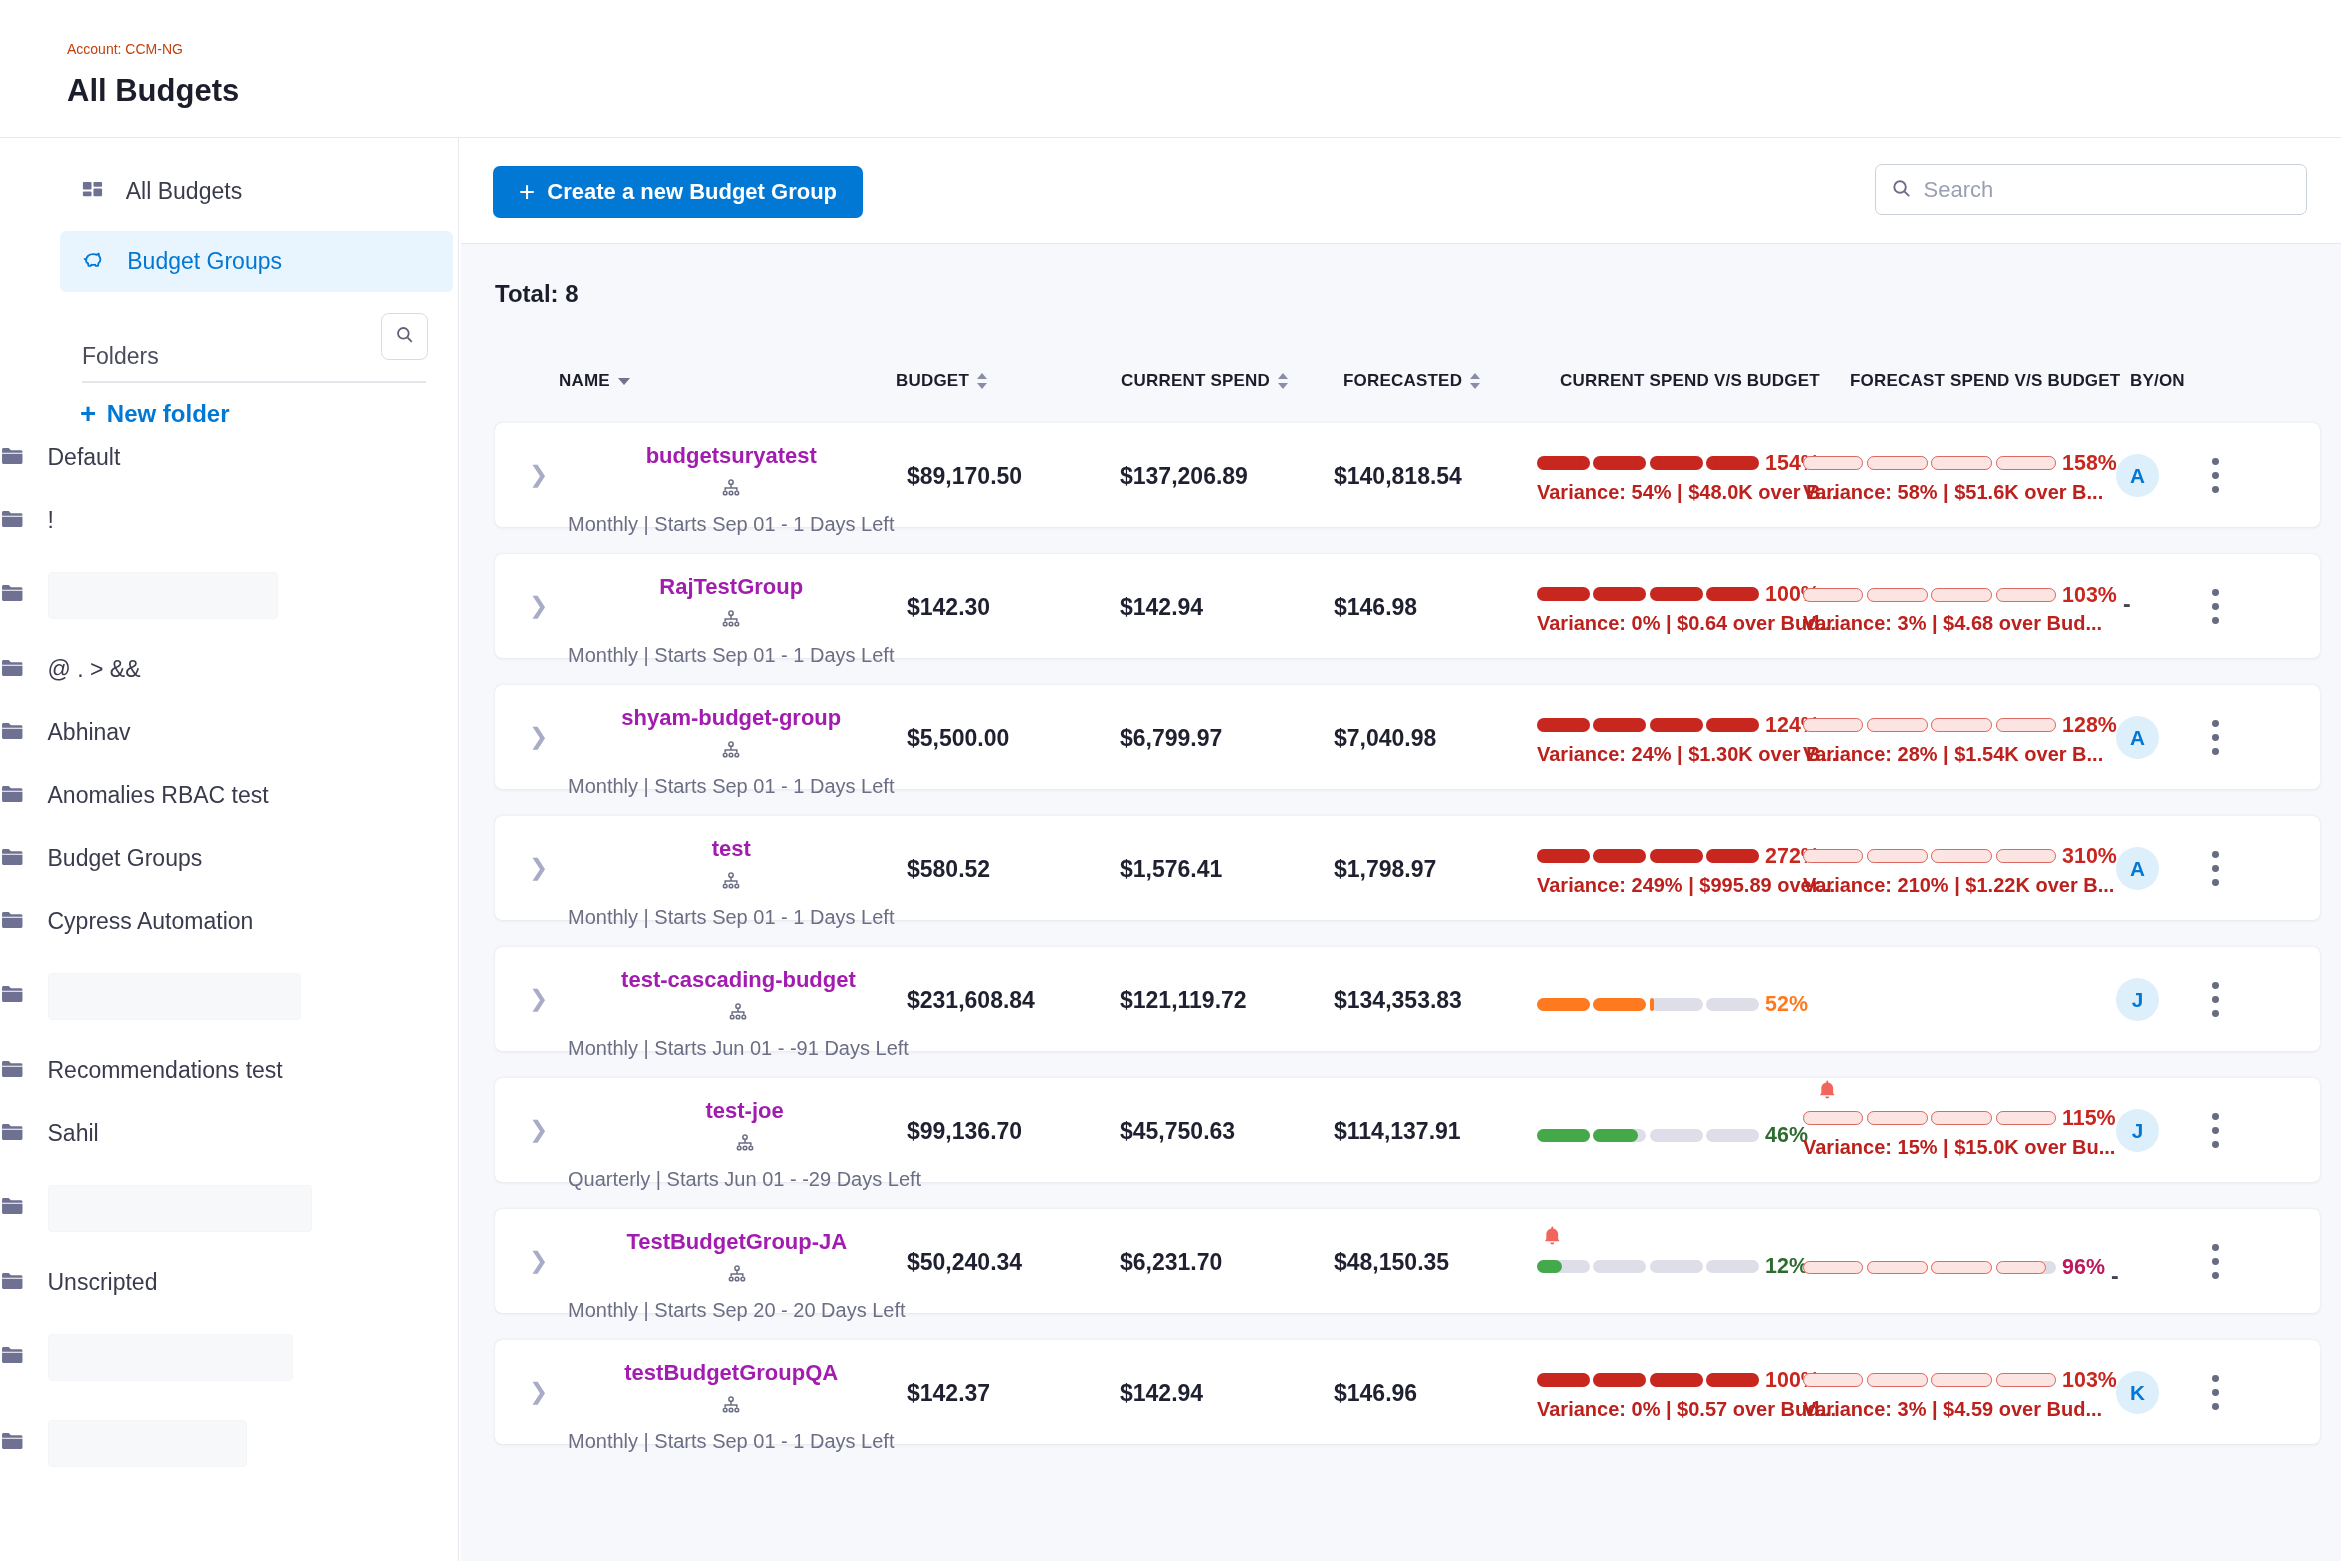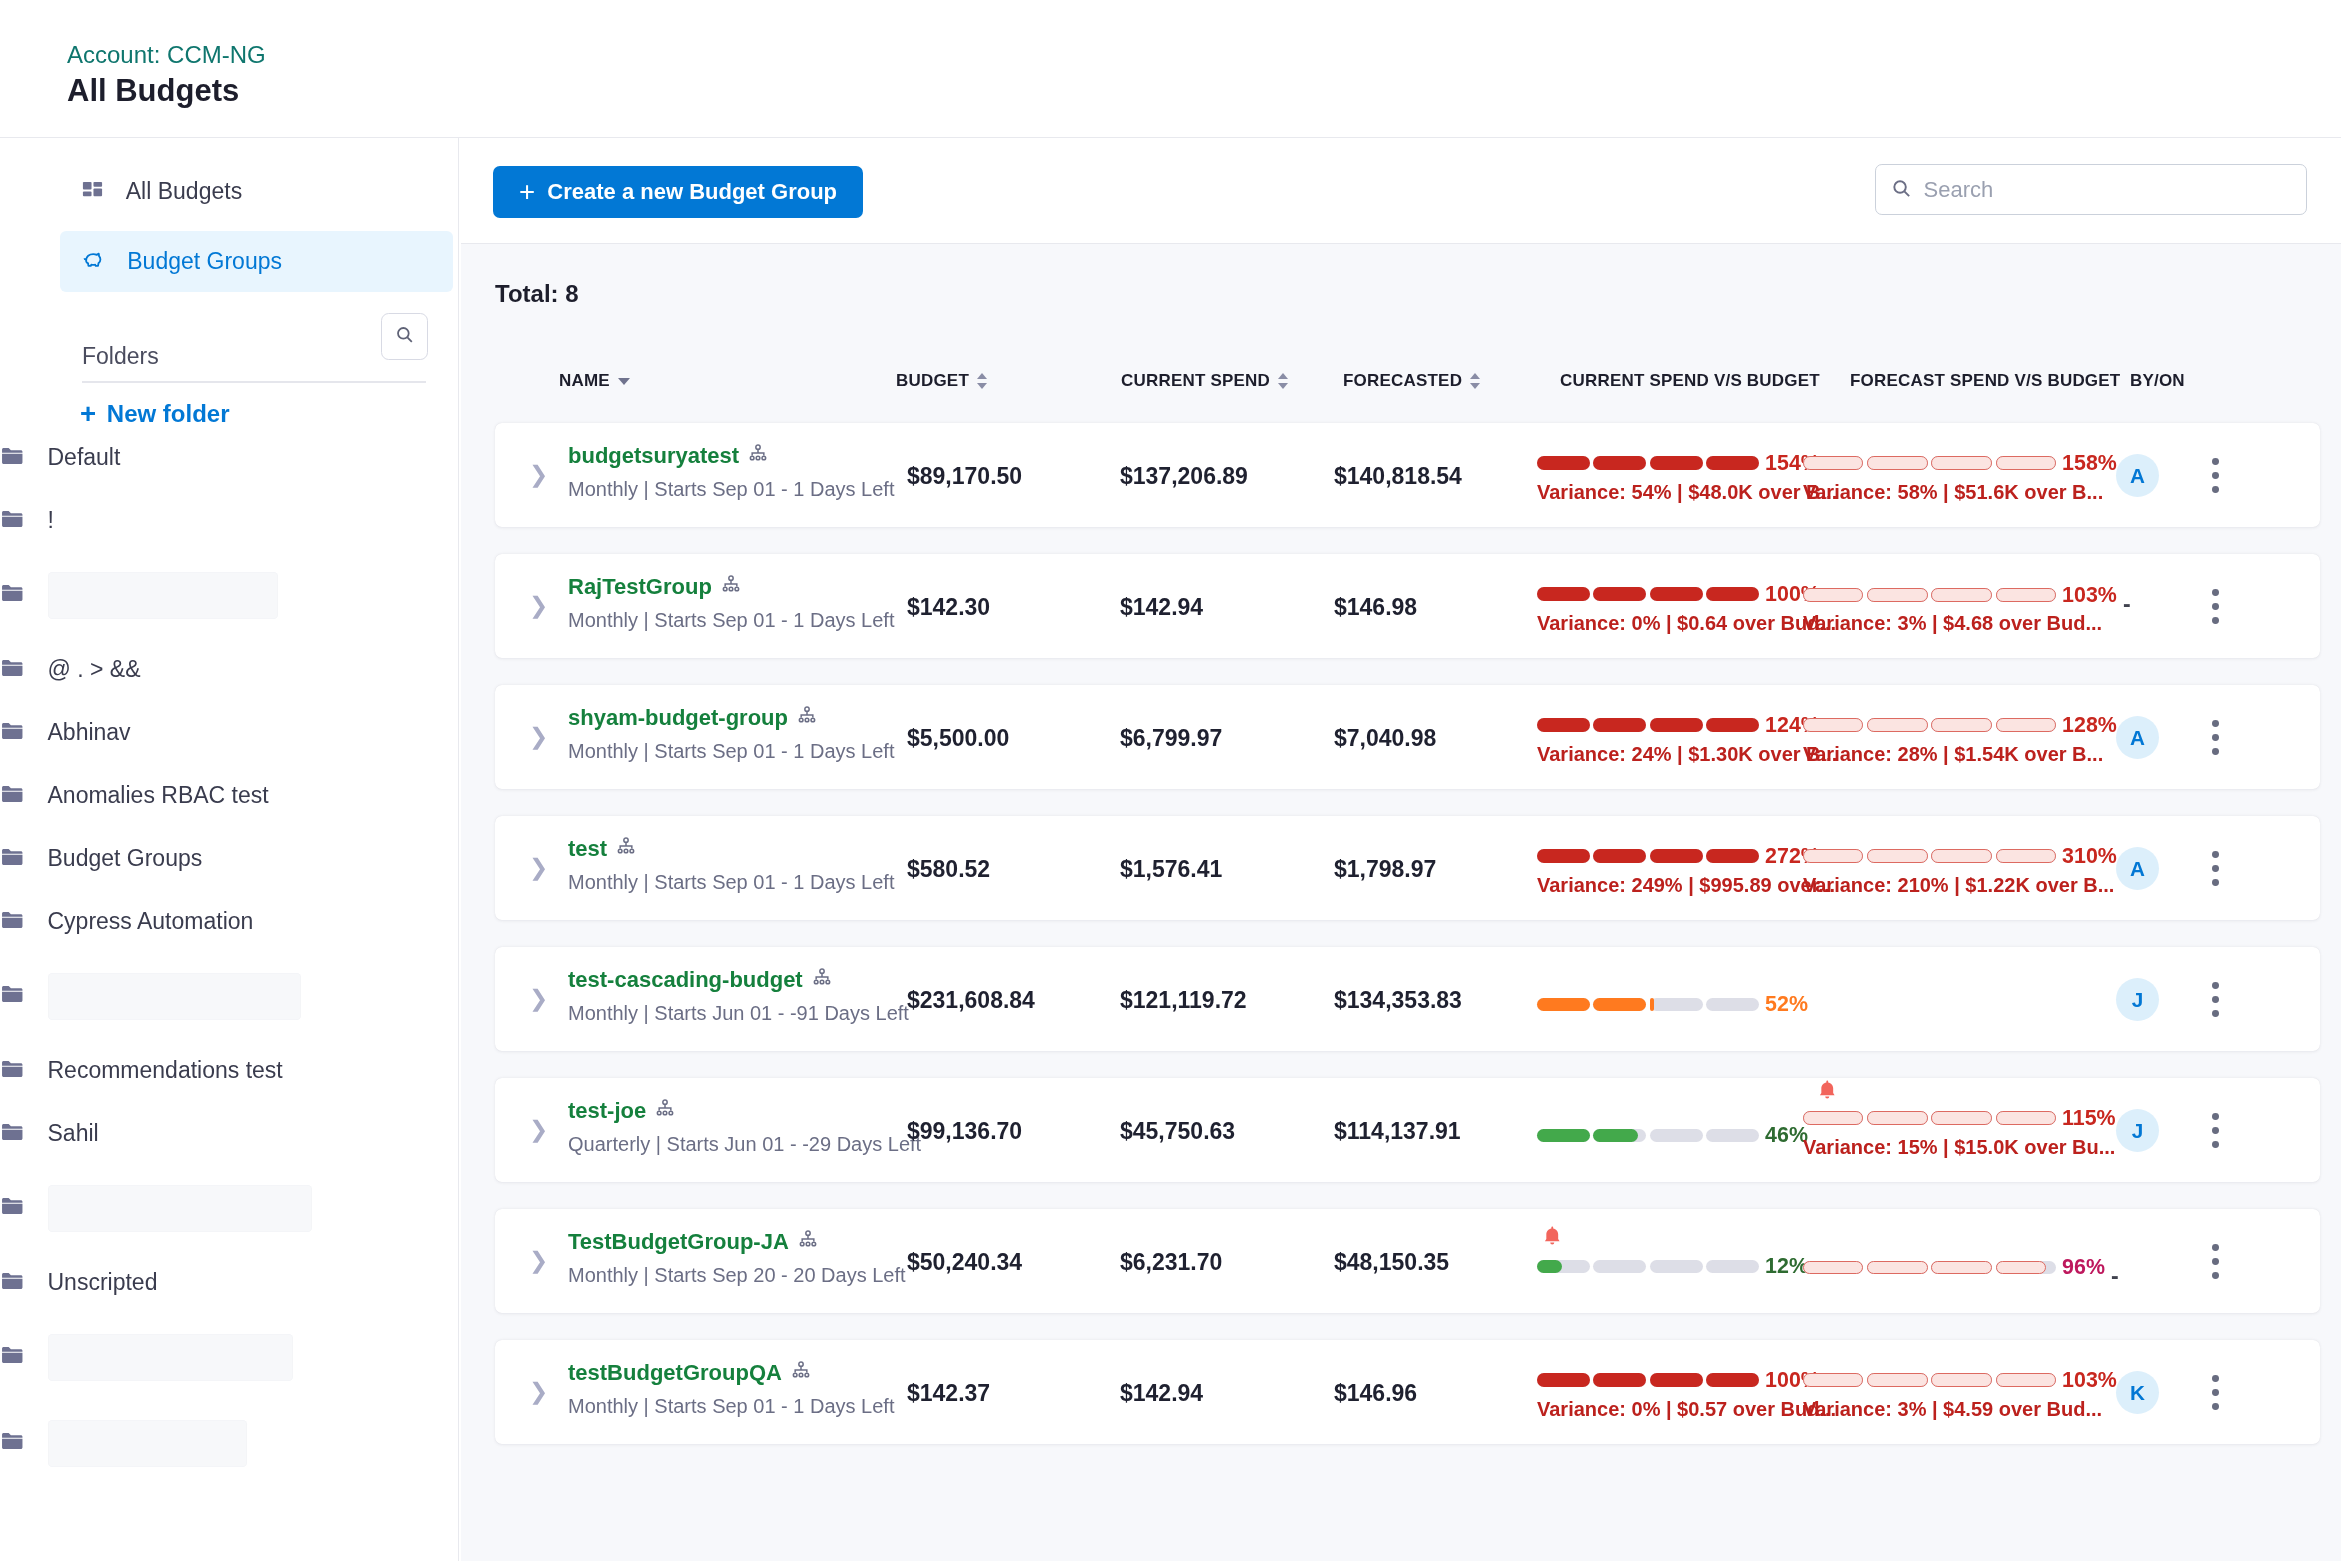--- a/index.html
+++ b/index.html
@@ -2,21 +2,21 @@
 <html style="font-size:12.2px"><head>
 <meta charset="utf-8">
 <style>
   * { margin:0; padding:0; box-sizing:border-box; }
   html,body { width:2342px; height:1561px; }
   body { font-family:"Liberation Sans","DejaVu Sans",sans-serif; background:#fff; }
   .page { position:relative; width:2342px; height:1561px; overflow:hidden; background:#fff; }
 
   
   .hdr { position:absolute; left:0; top:0; width:2342px; height:138px; background:#fff; border-bottom:1.5px solid #E8E9EE; }
-  .acct-link { position:absolute; left:67px; top:41px; font-size:24px; color:#0f766e; cursor:pointer; }
+  .acct-link { position:absolute; left:67px; top:41px; font-size:14px; color:#c2410c; cursor:pointer; }
   .page-title { position:absolute; left:67px; top:73px; font-size:31px; font-weight:800; color:#1D1E2C; }
 
   
   .sidebar { position:absolute; left:0; top:138px; width:459px; height:1424px; background:#fff; border-right:1.5px solid #E8E9EE; overflow:hidden; }
   .nav-item { position:absolute; left:60px; width:393px; height:61px; border-radius:6.1px; display:flex; align-items:center; gap:21.4px; padding-left:21.4px; cursor:pointer; }
   .nav-item .nav-label { font-size:23px; color:#3A3C4E; }
   .nav-item.active { background:#E8F5FE; }
   .nav-item.active .nav-label { color:#0278D5; }
   .folders-label { position:absolute; left:82px; top:205px; font-size:23px; color:#4A4C5E; }
   .folder-search-btn { position:absolute; left:381px; top:175px; width:47px; height:47px; border:1.5px solid #D8DAE4; border-radius:7.7px; background:#fff; display:flex; align-items:center; justify-content:center; cursor:pointer; }
@@ -44,21 +44,21 @@
   .th { position:absolute; top:3px; font-size:17px; font-weight:700; color:#1D1E2C; letter-spacing:0.2px; display:flex; align-items:center; gap:7.7px; white-space:nowrap; cursor:pointer; }
   .tri-down { width:0; height:0; border-left:6.1px solid transparent; border-right:6.1px solid transparent; border-top:7.7px solid #70738E; }
   .dual { display:flex; flex-direction:column; gap:3.1px; }
   .dual .up { width:0; height:0; border-left:5.4px solid transparent; border-right:5.4px solid transparent; border-bottom:6.9px solid #8A8DA6; }
   .dual .dn { width:0; height:0; border-left:5.4px solid transparent; border-right:5.4px solid transparent; border-top:6.9px solid #8A8DA6; }
 
   .rows { position:absolute; left:34px; top:285px; width:1825px; }
   .row-card { position:relative; height:104px; background:#fff; border-radius:6.9px; margin-bottom:27px; box-shadow:0 0.8px 3.1px rgba(40,41,61,.08), 0 0 0.8px rgba(40,41,61,.10); }
   .c-chevron { position:absolute; left:34px; top:38px; font-size:23px; color:#A9ACC6; cursor:pointer; }
   .c-name { position:absolute; left:73px; top:20px; }
-  .name-line { display:flex; align-items:center; gap:9.2px; font-size:22px; font-weight:700; color:#15803d; cursor:pointer; }
+  .name-line { display:flex; align-items:center; gap:9.2px; font-size:22px; font-weight:700; color:#a21caf; cursor:pointer;flex-direction:column; }
   .period { margin-top:9.2px; font-size:20px; color:#6B6E85; white-space:nowrap; }
   .money { position:absolute; top:40px; font-size:23px; font-weight:700; color:#1F2130; white-space:nowrap; }
   .m-budget { left:412px; } .m-cur { left:625px; } .m-fc { left:839px; }
 
   .cell-bar { position:absolute; top:0; height:104px; }
   .b1 { left:1042px; width:266px; } .b2 { left:1308px; width:329px; }
   .bar-line { position:absolute; left:0; display:flex; align-items:center; gap:6.1px; }
   .cell-bar.top .bar-line { top:27.6px; }
   .cell-bar.center .bar-line { top:45px; }
   .variance { position:absolute; left:0; top:58px; font-size:20px; font-weight:700; color:#BC211D; white-space:nowrap; }

